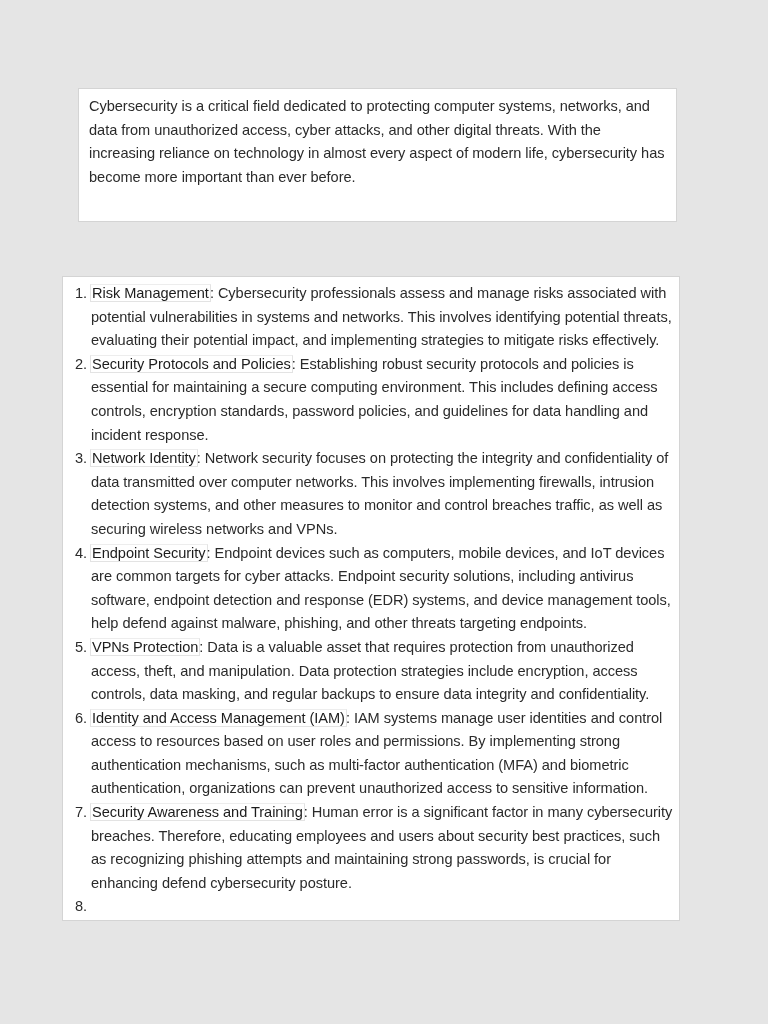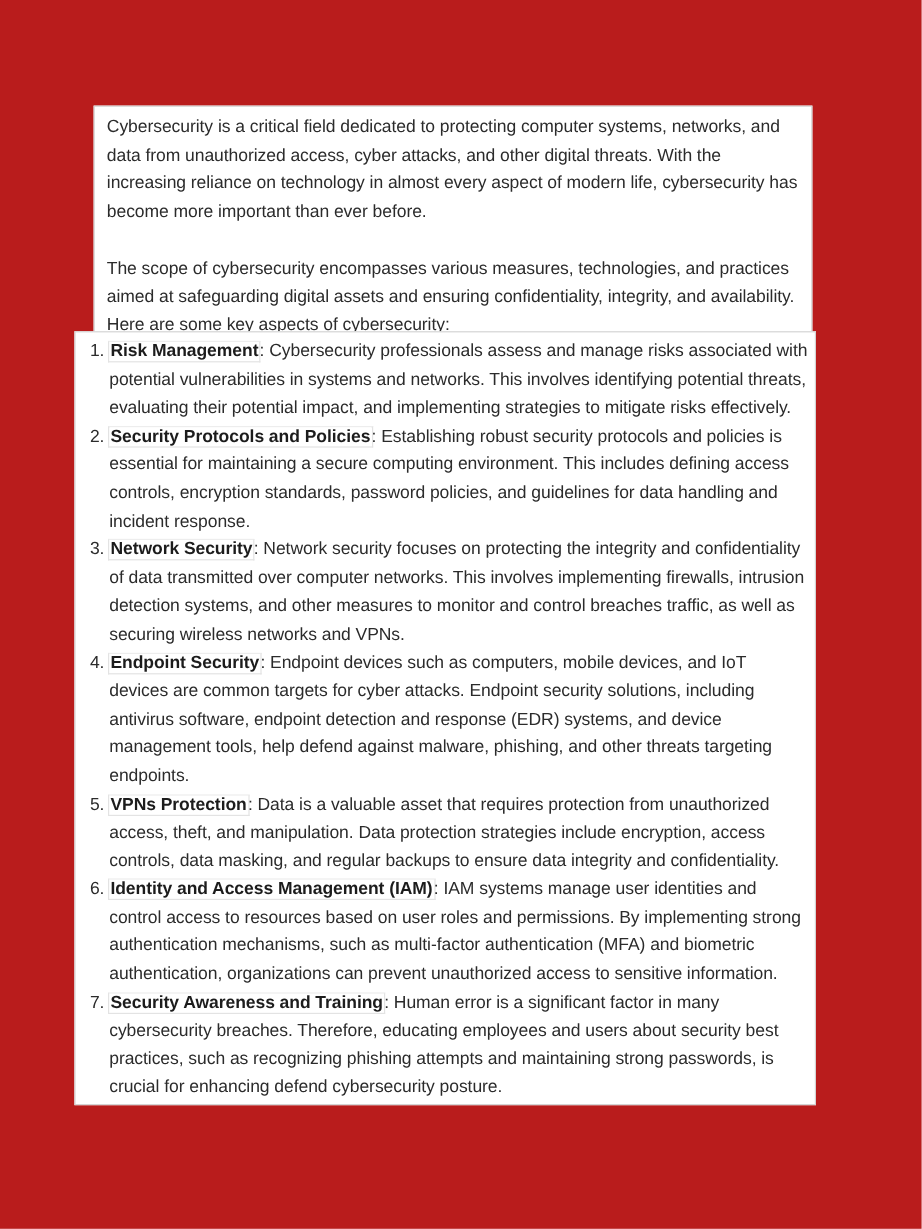--- a/index.html
+++ b/index.html
@@ -14,21 +14,21 @@
     color: #2b2b2b;
     position: relative;
     overflow: hidden;
   }
   .page {
     position: absolute;
     left: 0;
     top: 0;
     width: 768px;
     height: 1024px;
-    background: #b91c1c;
+    background: #e5e5e5;
   }
 
   
   .intro-block {
     position: absolute;
     left: 78px;
     top: 88px;
     width: 599px;
     border: 1px solid #d4d4d4;
     box-sizing: border-box;
@@ -77,59 +77,58 @@
     position: absolute;
     left: 6px;
     top: 0;
     width: 18px;
     text-align: right;
     font-size: 14.6px;
     line-height: 23.6px;
     color: #2b2b2b;
   }
   .item-term {
-    font-weight: bold;
+    font-weight: normal;
     color: #1c1c1c;
     border: 1px solid #e3e3e3;
     border-top-color: #ededed;
     padding: 0 1px;
     margin: 12px -1px;
     white-space: nowrap;
   }
   .item-body {
     color: #2b2b2b;
   }
 </style>
 </head>
 <body>
 
 <div class="page">
 
   <div class="intro-block">
     <p class="intro-para">Cybersecurity is a critical field dedicated to protecting computer systems, networks, and data from unauthorized access, cyber attacks, and other digital threats. With the increasing reliance on technology in almost every aspect of modern life, cybersecurity has become more important than ever before.</p>
     <div class="intro-gap"></div>
-    <p class="intro-para">The scope of cybersecurity encompasses various measures, technologies, and practices aimed at safeguarding digital assets and ensuring confidentiality, integrity, and availability. Here are some key aspects of cybersecurity:</p>
   </div>
 
   <div class="list-block">
     <ul class="list-items">
 
       <li class="list-item">
         <span class="item-num">1.</span>
         <span class="item-term">Risk Management</span><span class="item-body">: Cybersecurity professionals assess and manage risks associated with potential vulnerabilities in systems and networks. This involves identifying potential threats, evaluating their potential impact, and implementing strategies to mitigate risks effectively.</span>
       </li>
 
       <li class="list-item">
         <span class="item-num">2.</span>
         <span class="item-term">Security Protocols and Policies</span><span class="item-body">: Establishing robust security protocols and policies is essential for maintaining a secure computing environment. This includes defining access controls, encryption standards, password policies, and guidelines for data handling and incident response.</span>
       </li>
 
       <li class="list-item">
         <span class="item-num">3.</span>
-        <span class="item-term">Network Security</span><span class="item-body">: Network security focuses on protecting the integrity and confidentiality of data transmitted over computer networks. This involves implementing firewalls, intrusion detection systems, and other measures to monitor and control breaches traffic, as well as securing wireless networks and VPNs.</span>
+        <span class="item-term">Network Identity</span><span class="item-body">: Network security focuses on protecting the integrity and confidentiality of data transmitted over computer networks. This involves implementing firewalls, intrusion detection systems, and other measures to monitor and control breaches traffic, as well as securing wireless networks and VPNs.</span>
       </li>
 
       <li class="list-item">
         <span class="item-num">4.</span>
         <span class="item-term">Endpoint Security</span><span class="item-body">: Endpoint devices such as computers, mobile devices, and IoT devices are common targets for cyber attacks. Endpoint security solutions, including antivirus software, endpoint detection and response (EDR) systems, and device management tools, help defend against malware, phishing, and other threats targeting endpoints.</span>
       </li>
 
       <li class="list-item">
         <span class="item-num">5.</span>
         <span class="item-term">VPNs Protection</span><span class="item-body">: Data is a valuable asset that requires protection from unauthorized access, theft, and manipulation. Data protection strategies include encryption, access controls, data masking, and regular backups to ensure data integrity and confidentiality.</span>

